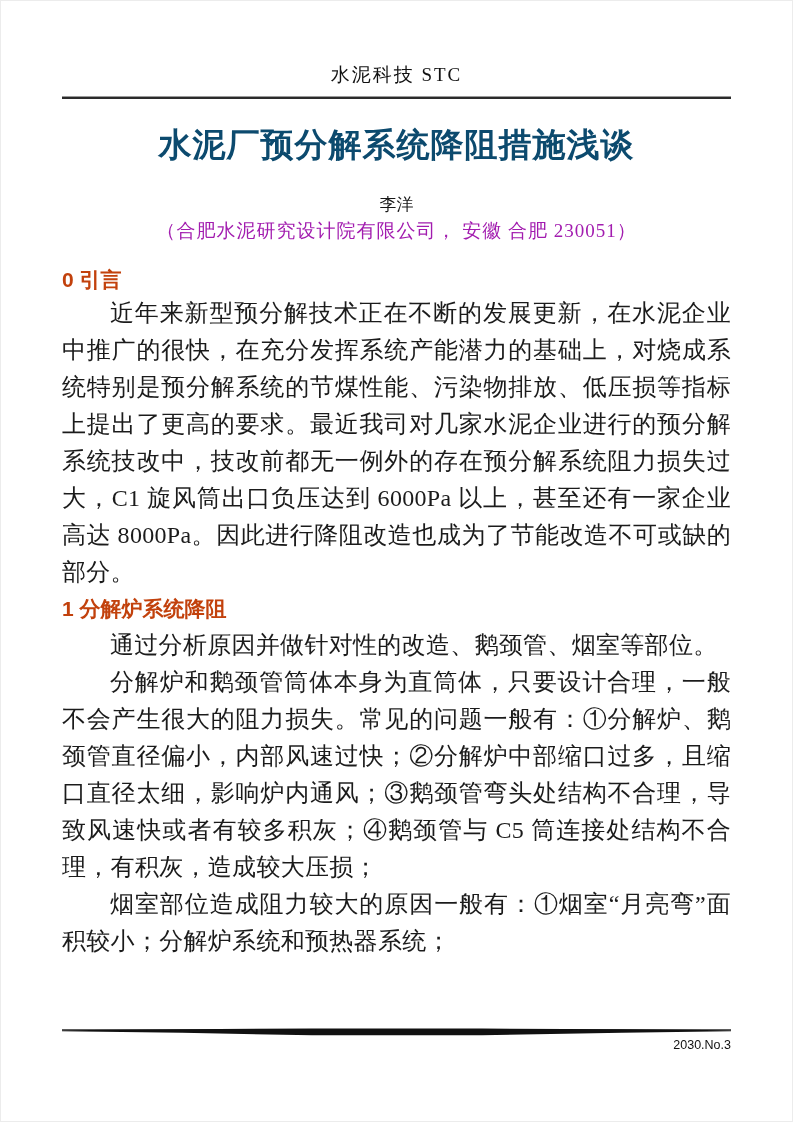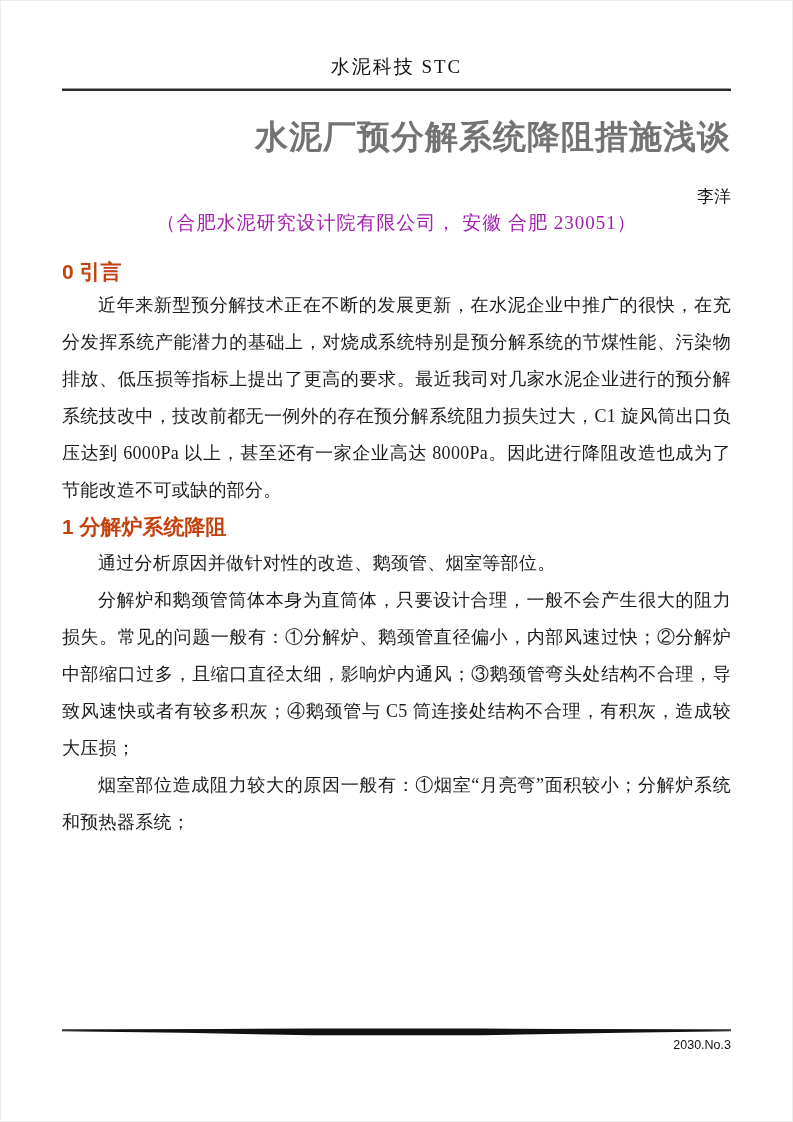--- a/index.html
+++ b/index.html
@@ -7,21 +7,21 @@
     padding: 0;
     background: #ffffff;
   }
   .page {
     position: relative;
     width: 793px;
     height: 1122px;
     margin: 0 auto;
     background: #ffffff;
     box-sizing: border-box;
-    padding: 0 62px;
+    padding: 8px 62px;
     overflow: hidden;
     color: #1b1b1b;
     font-family: "Liberation Serif", "DejaVu Serif", serif;
     outline: 1px solid #ececec;
     outline-offset: -1px;
   }
 
   
   .journal-header {
     margin-top: 54px;
@@ -35,31 +35,31 @@
   .header-rule {
     margin-top: 8px;
     height: 2px;
     background: #2b2b2b;
     border-top: 1px solid #9a9a9a;
     box-sizing: content-box;
   }
 
   
   .article-title {
-    text-align: right;
+    text-align: center;
     font-size: 33px;
     line-height: 48px;
     font-weight: 700;
     font-family: "Liberation Sans", "DejaVu Sans", sans-serif;
-    color: #737373;
+    color: #0c4a6e;
     letter-spacing: 1px;
   }
   .author {
     margin-top: 24px;
-    text-align: right;
+    text-align: center;
     font-size: 17px;
     line-height: 24px;
     color: #161616;
   }
   .affiliation {
     text-align: center;
     font-size: 19px;
     line-height: 28px;
     letter-spacing: 1px;
     color: #a21caf;
@@ -74,21 +74,21 @@
   }
   .section-heading.h-first {
     margin-top: 20px;
     line-height: 30px;
   }
   .section-heading.h-second {
     line-height: 36px;
   }
   p.body-para {
     margin: 0;
-    font-size: 18px;
+    font-size: 24px;
     line-height: 37px;
     text-indent: 2em;
     text-align: justify;
     text-justify: inter-ideograph;
     letter-spacing: 0.3px;
     color: #1b1b1b;
   }
 
   
   .footer {

